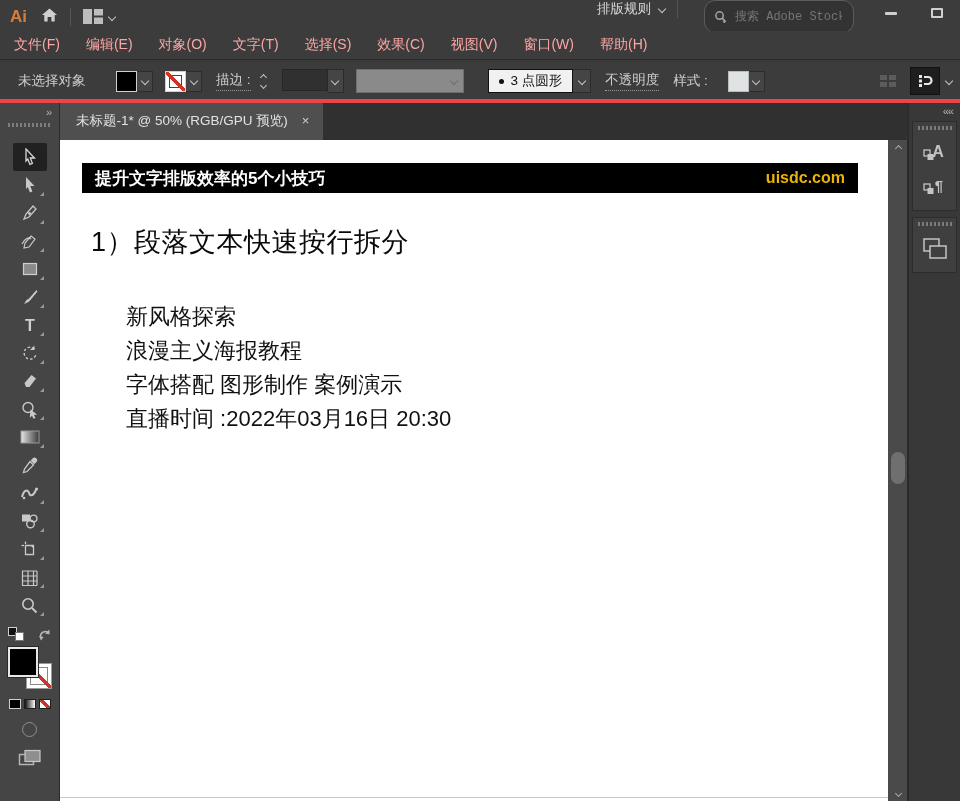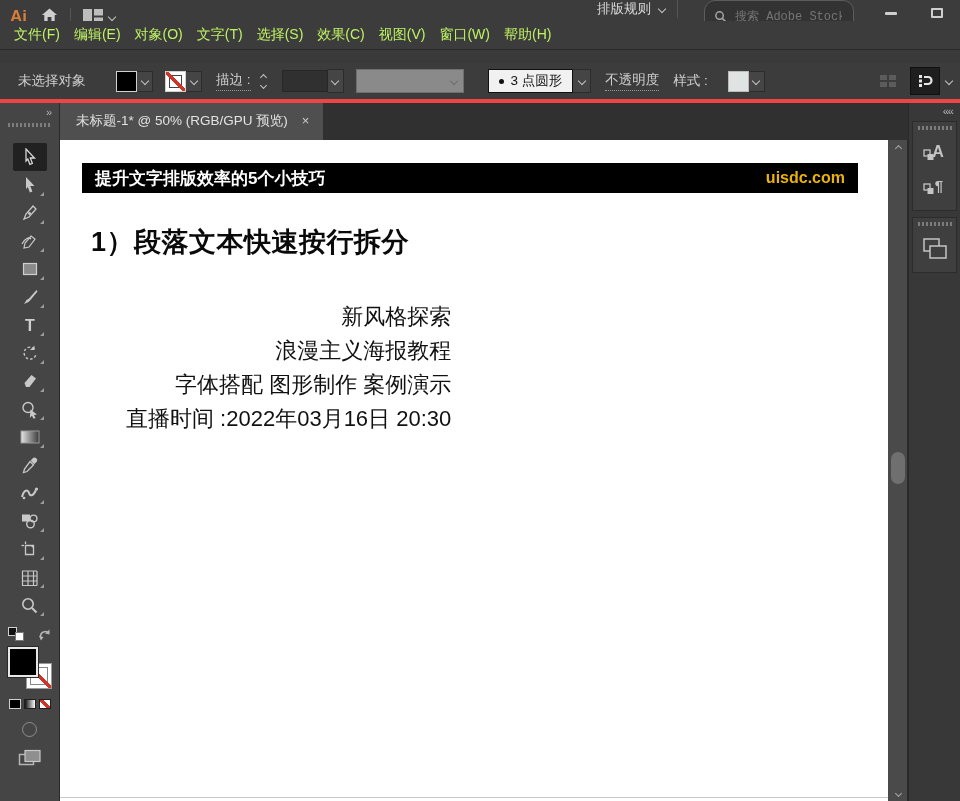--- a/index.html
+++ b/index.html
@@ -16,27 +16,27 @@
   .chev.up{transform:rotate(-135deg);}
   .topbar-right{margin-left:auto;display:flex;align-items:flex-start;}
   .workspace{display:flex;align-items:center;gap:8px;font-size:13.5px;color:#dadada;}
   .searchbox{display:flex;align-items:center;gap:6px;width:150px;height:33px;background:#333;border:1px solid #5c5c5c;border-radius:11px;padding:0 9px;margin:0 14px 0 14px;}
   .searchbox input{flex:1;min-width:0;background:transparent;border:none;outline:none;color:#9a9a9a;font-size:12px;font-family:"Liberation Mono","DejaVu Sans Mono",monospace;}
   .winbtn{width:46px;height:26px;display:flex;align-items:center;justify-content:center;}
   .min-glyph{width:12px;height:3px;background:#cfcfcf;border-radius:1px;}
   .max-glyph{width:12px;height:10px;border:2px solid #cfcfcf;border-radius:1px;}
 
   
-  .menubar{position:absolute;left:0;top:21px;width:960px;height:29px;background:#3c3c3c;border-bottom:1px solid #2a2a2a;display:flex;align-items:center;gap:14px;padding-left:14px;font-size:14px;color:#bef264;}
+  .menubar{position:absolute;left:0;top:31px;width:960px;height:29px;background:#3c3c3c;border-bottom:1px solid #2a2a2a;display:flex;align-items:center;gap:26px;padding-left:14px;font-size:14px;color:#fca5a5;}
   .menu-item{cursor:default;}
 
   
   .controlbar{position:absolute;left:0;top:63px;width:960px;height:40px;background:#3c3c3c;border-bottom:4px solid #ef4444;display:flex;align-items:center;}
   .cb-status{margin-left:18px;font-size:13.5px;color:#cfcfcf;width:86px;}
-  .swatch-group{display:flex;align-items:center;margin-left:12px;}
+  .swatch-group{display:flex;margin-left:12px;}
   .swatch{width:21px;height:21px;border:1px solid #d0d0d0;background:#000;}
   .swatch.none{background:#fff;position:relative;}
   .swatch.none::before{content:"";position:absolute;inset:3px;border:1px solid #444;}
   .swatch.none::after{content:"";position:absolute;inset:0;background:linear-gradient(45deg,transparent 44%,#cd3529 44%,#cd3529 56%,transparent 56%);}
   .chevbtn{width:16px;height:21px;display:flex;align-items:center;justify-content:center;background:#454545;border:1px solid #2c2c2c;border-left:none;}
   .cb-label{font-size:13.5px;color:#cfcfcf;margin-left:14px;}
   .cb-link{border-bottom:1px dotted #9a9a9a;padding-bottom:1px;}
   .stepper{display:flex;flex-direction:column;gap:3px;margin-left:8px;padding:3px 2px;}
   .stepper .chev{width:5px;height:5px;}
   .dd-dark{width:46px;height:22px;background:#303030;border:1px solid #272727;margin-left:2px;}
@@ -82,25 +82,25 @@
   .chips{display:flex;gap:3px;margin-top:10px;}
   .chip{width:12px;height:10px;border:1px solid #1f1f1f;}
   .chip.color{background:#000;border-color:#cfcfcf;}
   .chip.grad{background:linear-gradient(90deg,#111,#fdfdfd);}
   .chip.none{background:#fff;position:relative;overflow:hidden;}
   .chip.none::after{content:"";position:absolute;inset:0;background:linear-gradient(45deg,transparent 38%,#cd3529 38%,#cd3529 62%,transparent 62%);}
   .mode-circle{width:15px;height:15px;border:1.5px solid #9f9f9f;border-radius:50%;margin-top:13px;opacity:.8;}
   .screen-mode{margin-top:12px;}
 
   
-  .canvas{width:828px;height:661px;background:#ffffff;position:relative;overflow:hidden;text-align:right;}
+  .canvas{width:828px;height:661px;background:#ffffff;position:relative;overflow:hidden;}
   .art-bar{position:absolute;left:22px;top:23px;width:776px;height:30px;background:#000;display:flex;align-items:center;}
   .art-bar .t{color:#fff;font-weight:bold;font-size:17px;margin-left:13px;}
   .art-bar .s{color:#eab308;font-weight:bold;font-size:16px;margin-left:auto;margin-right:13px;}
-  .art-heading{position:absolute;left:31px;top:84px;color:#0a0a0a;font-weight:bold;font-size:27px;letter-spacing:.5px;}
+  .art-heading{position:absolute;left:31px;top:84px;color:#0a0a0a;font-weight:normal;font-size:27px;letter-spacing:.5px;}
   .art-body{position:absolute;left:66px;top:160px;color:#111;font-size:22px;line-height:34px;}
   .art-bottom-edge{position:absolute;left:0;right:0;bottom:3px;height:1px;background:#c9c9c9;}
 
   
   .vscroll{width:20px;height:661px;background:#4a4a4a;border-right:1px solid #2a2a2a;position:relative;}
   .vscroll .arrow{position:absolute;left:0;width:20px;height:16px;display:flex;align-items:center;justify-content:center;}
   .vscroll .arrow.top{top:0;}
   .vscroll .arrow.bottom{bottom:0;}
   .vscroll .chev{border-color:#a9a9a9;width:5px;height:5px;}
   .thumb{position:absolute;left:3px;top:312px;width:14px;height:32px;background:#6f6f6f;border-radius:7px;}

